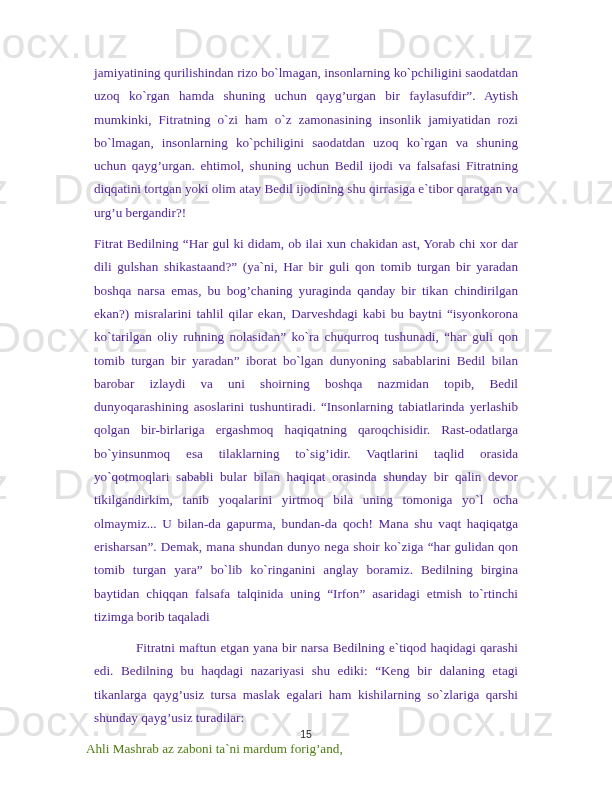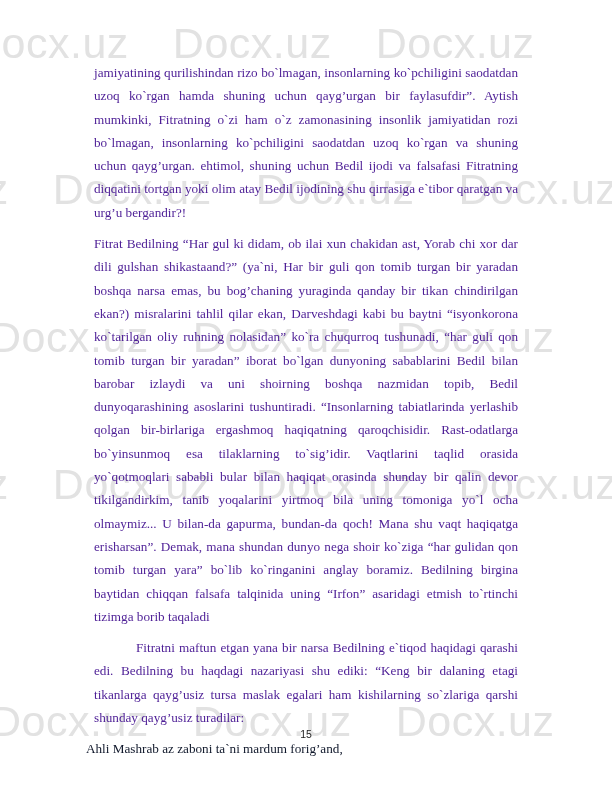--- a/index.html
+++ b/index.html
@@ -67,21 +67,21 @@
   p.para.just-last {
     text-align-last: left;
   }
   p.indent {
     text-indent: 42px;
   }
   .verse {
     margin: 0;
     font-size: 13.2px;
     line-height: 23.3px;
-    color: #0f172a;
+    color: #4d7c0f;
     text-align: left;
   }
 
   
   .page-number {
     position: absolute;
     z-index: 1;
     left: 0;
     right: 0;
     top: 728px;

